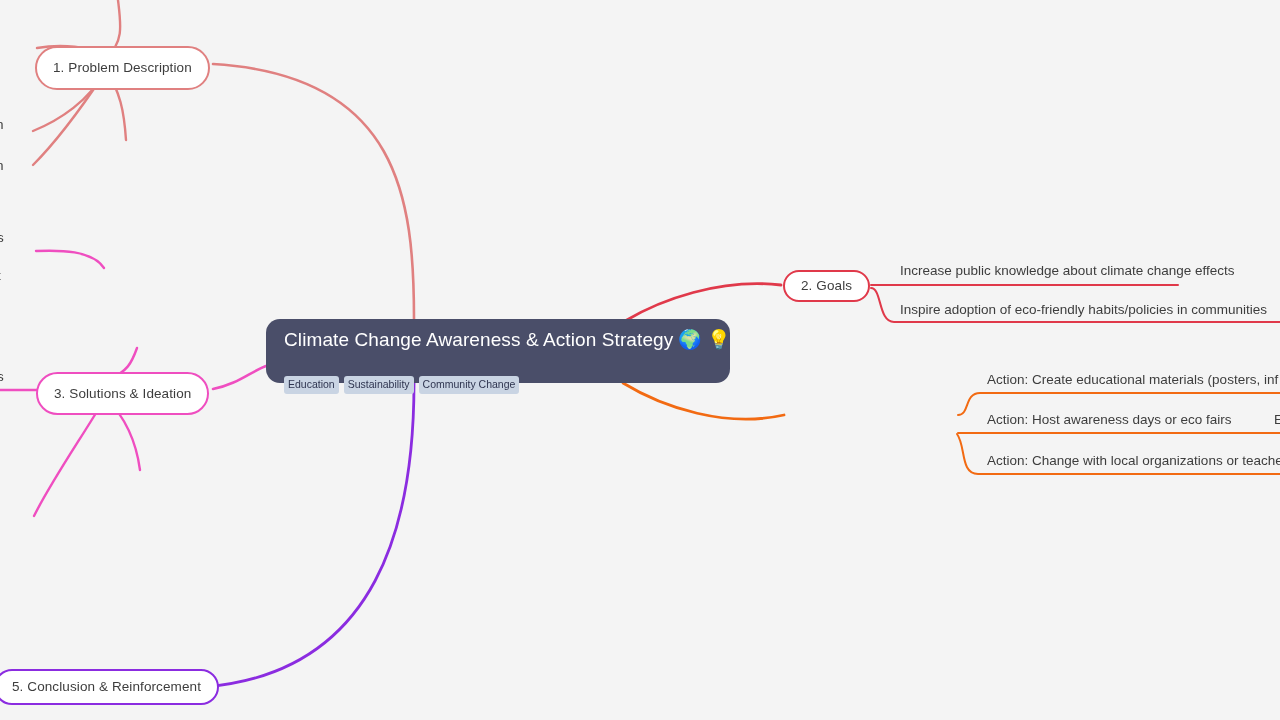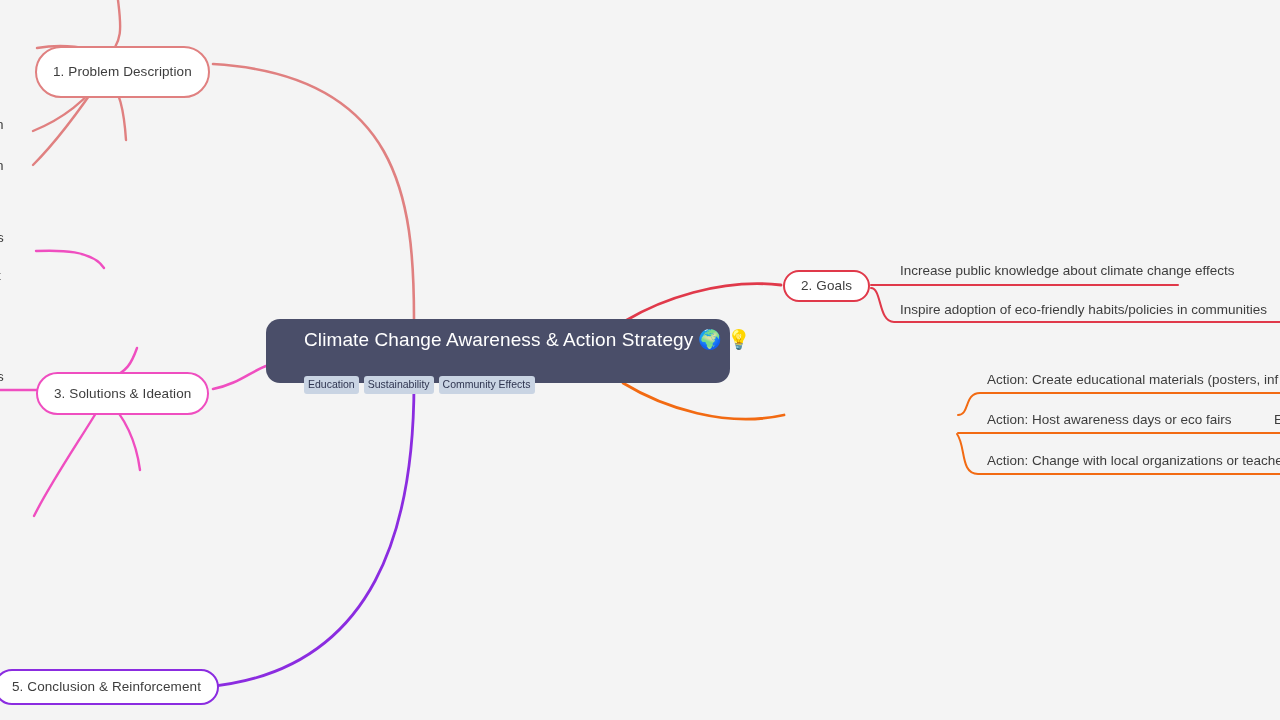--- a/index.html
+++ b/index.html
@@ -61,21 +61,21 @@
   
   #central {
     position: absolute;
     left: 266px;
     top: 319px;
     width: 464px;
     height: 64px;
     box-sizing: border-box;
     background: #4a4e69;
     border-radius: 14px;
-    padding: 9px 20px 0 38px;
+    padding: 9px 20px 0 18px;
     z-index: 6;
   }
 
   #central-title {
     color: #ffffff;
     font-size: 19px;
     line-height: 24px;
     white-space: nowrap;
     letter-spacing: .1px;
   }
@@ -159,25 +159,25 @@
   <div class="frag" style="left:-3px; top:231px;">s</div>
   <div class="frag" style="left:-3px; top:269px;">t</div>
   <div class="frag" style="left:-3px; top:370px;">s</div>
   <div class="frag" style="left:-4px; top:505px;">)</div>
 
   <div id="central">
     <div id="central-title">Climate Change Awareness &amp; Action Strategy 🌍 💡</div>
     <div id="central-tags">
       <span class="tag">Education</span>
       <span class="tag">Sustainability</span>
-      <span class="tag">Community Effects</span>
+      <span class="tag">Community Change</span>
     </div>
   </div>
 
-  <div class="node c-salmon" style="left:35px; top:46px; height:52px;">
+  <div class="node c-salmon" style="left:35px; top:46px; height:44px;">
     <span class="node-label">1. Problem Description</span>
   </div>
 
   <div class="node c-crimson" style="left:783px; top:270px; height:32px;">
     <span class="node-label">2. Goals</span>
   </div>
 
   <div class="node c-pink" style="left:36px; top:372px; height:43px;">
     <span class="node-label">3. Solutions &amp; Ideation</span>
   </div>

